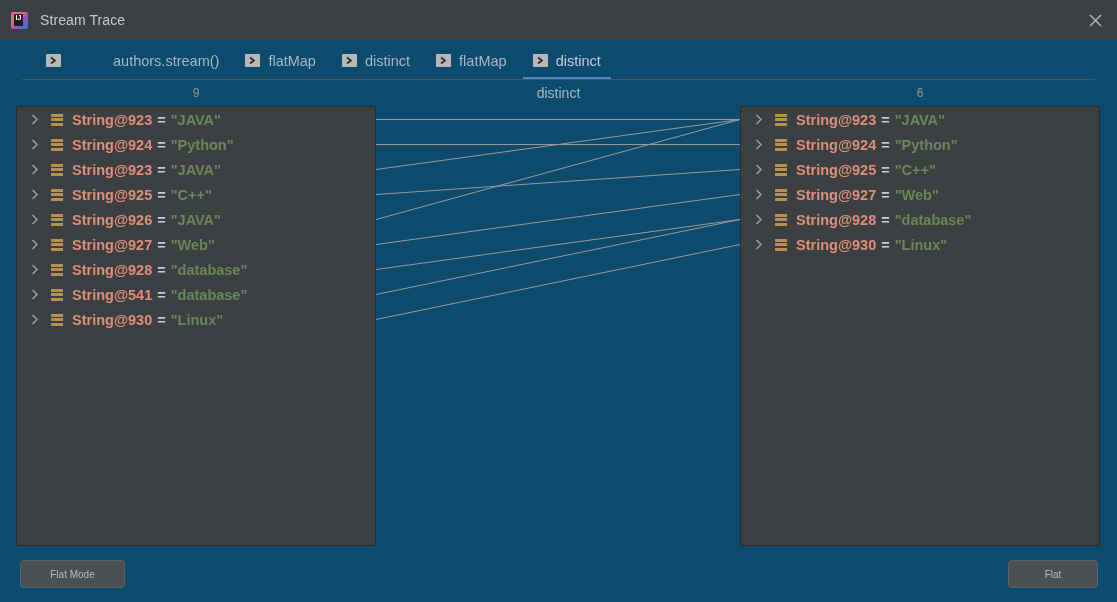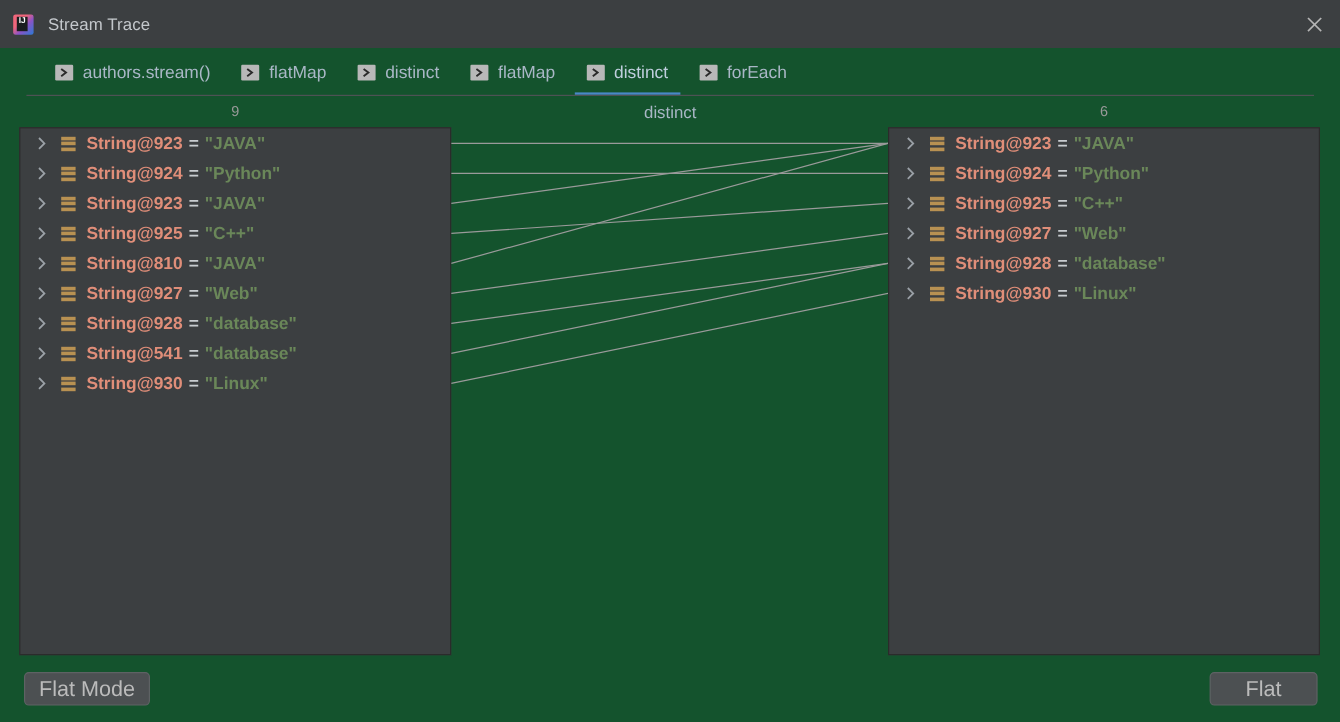--- a/index.html
+++ b/index.html
@@ -6,21 +6,21 @@
   html, body {
     margin: 0; padding: 0;
     width: 1117px; height: 602px;
     background: #3c3f41;
     font-family: "Liberation Sans", sans-serif;
     overflow: hidden;
   }
   #app {
     position: relative;
     width: 1117px; height: 602px;
-    background: #14532d;
+    background: #0c4a6e;
   }
 
   
   .titlebar {
     position: absolute; left: 0; top: 0;
     width: 1117px; height: 40px;
     background: #3c3f41;
     display: flex; align-items: center;
   }
   .app-icon {
@@ -69,21 +69,21 @@
     background: #4e5254;
   }
   .tab {
     display: flex; align-items: center;
     height: 37px;
     padding: 0 10px;
     margin-left: 6px;
     cursor: pointer;
     position: relative;
   }
-  .tab:first-child { margin-left: 36px; }
+  .tab:first-child { margin-left: 36px; gap: 44px; }
   .tab-icon {
     width: 15px; height: 13px;
     background: #b8b8b8;
     border-radius: 1px;
     margin-right: 8px;
     display: flex; align-items: center; justify-content: center;
     flex: none;
   }
   .tab-icon svg { display: block; }
   .tab-label {
@@ -166,21 +166,21 @@
   }
 
   
   .btn {
     position: absolute;
     height: 28px;
     background: #4c5052;
     border: 1px solid #5e6264;
     border-radius: 4px;
     color: #bbbbbb;
-    font-size: 18px;
+    font-size: 10px;
     display: flex; align-items: center; justify-content: center;
     cursor: pointer;
   }
   #btn-flat  { left: 20px;  top: 560px; width: 105px; }
   #btn-close { left: 1008px; top: 560px; width: 90px; }
 </style>
 </head>
 <body>
 
 <div id="app">
@@ -232,28 +232,20 @@
         <span class="tab-label">flatMap</span>
       </div>
       <div class="tab active">
         <div class="tab-icon">
           <svg width="9" height="9" viewBox="0 0 9 9">
             <path d="M2 1.5 L6 4.5 L2 7.5" fill="none" stroke="#2b2b2b" stroke-width="1.6"></path>
           </svg>
         </div>
         <span class="tab-label">distinct</span>
       </div>
-      <div class="tab">
-        <div class="tab-icon">
-          <svg width="9" height="9" viewBox="0 0 9 9">
-            <path d="M2 1.5 L6 4.5 L2 7.5" fill="none" stroke="#2b2b2b" stroke-width="1.6"></path>
-          </svg>
-        </div>
-        <span class="tab-label">forEach</span>
-      </div>
     </div>
   <div class="tabs-underline"></div>
 
   <div class="stage-name">distinct</div>
   <div class="count-label" id="count-left">9</div>
   <div class="count-label" id="count-right">6</div>
 
   <div class="panel" id="panel-left">
       <div class="row">
         <span class="chev">
@@ -319,21 +311,21 @@
         <span class="chev">
           <svg width="8" height="11" viewBox="0 0 8 11">
             <path d="M1.5 1 L6 5.5 L1.5 10" fill="none" stroke="#9aa0a6" stroke-width="1.5"></path>
           </svg>
         </span>
         <span class="str-icon">
           <i></i>
           <i></i>
           <i></i>
         </span>
-        <span class="r-name">String@810</span>
+        <span class="r-name">String@926</span>
         <span class="r-eq">=</span>
         <span class="r-val">"JAVA"</span>
       </div>
       <div class="row">
         <span class="chev">
           <svg width="8" height="11" viewBox="0 0 8 11">
             <path d="M1.5 1 L6 5.5 L1.5 10" fill="none" stroke="#9aa0a6" stroke-width="1.5"></path>
           </svg>
         </span>
         <span class="str-icon">

